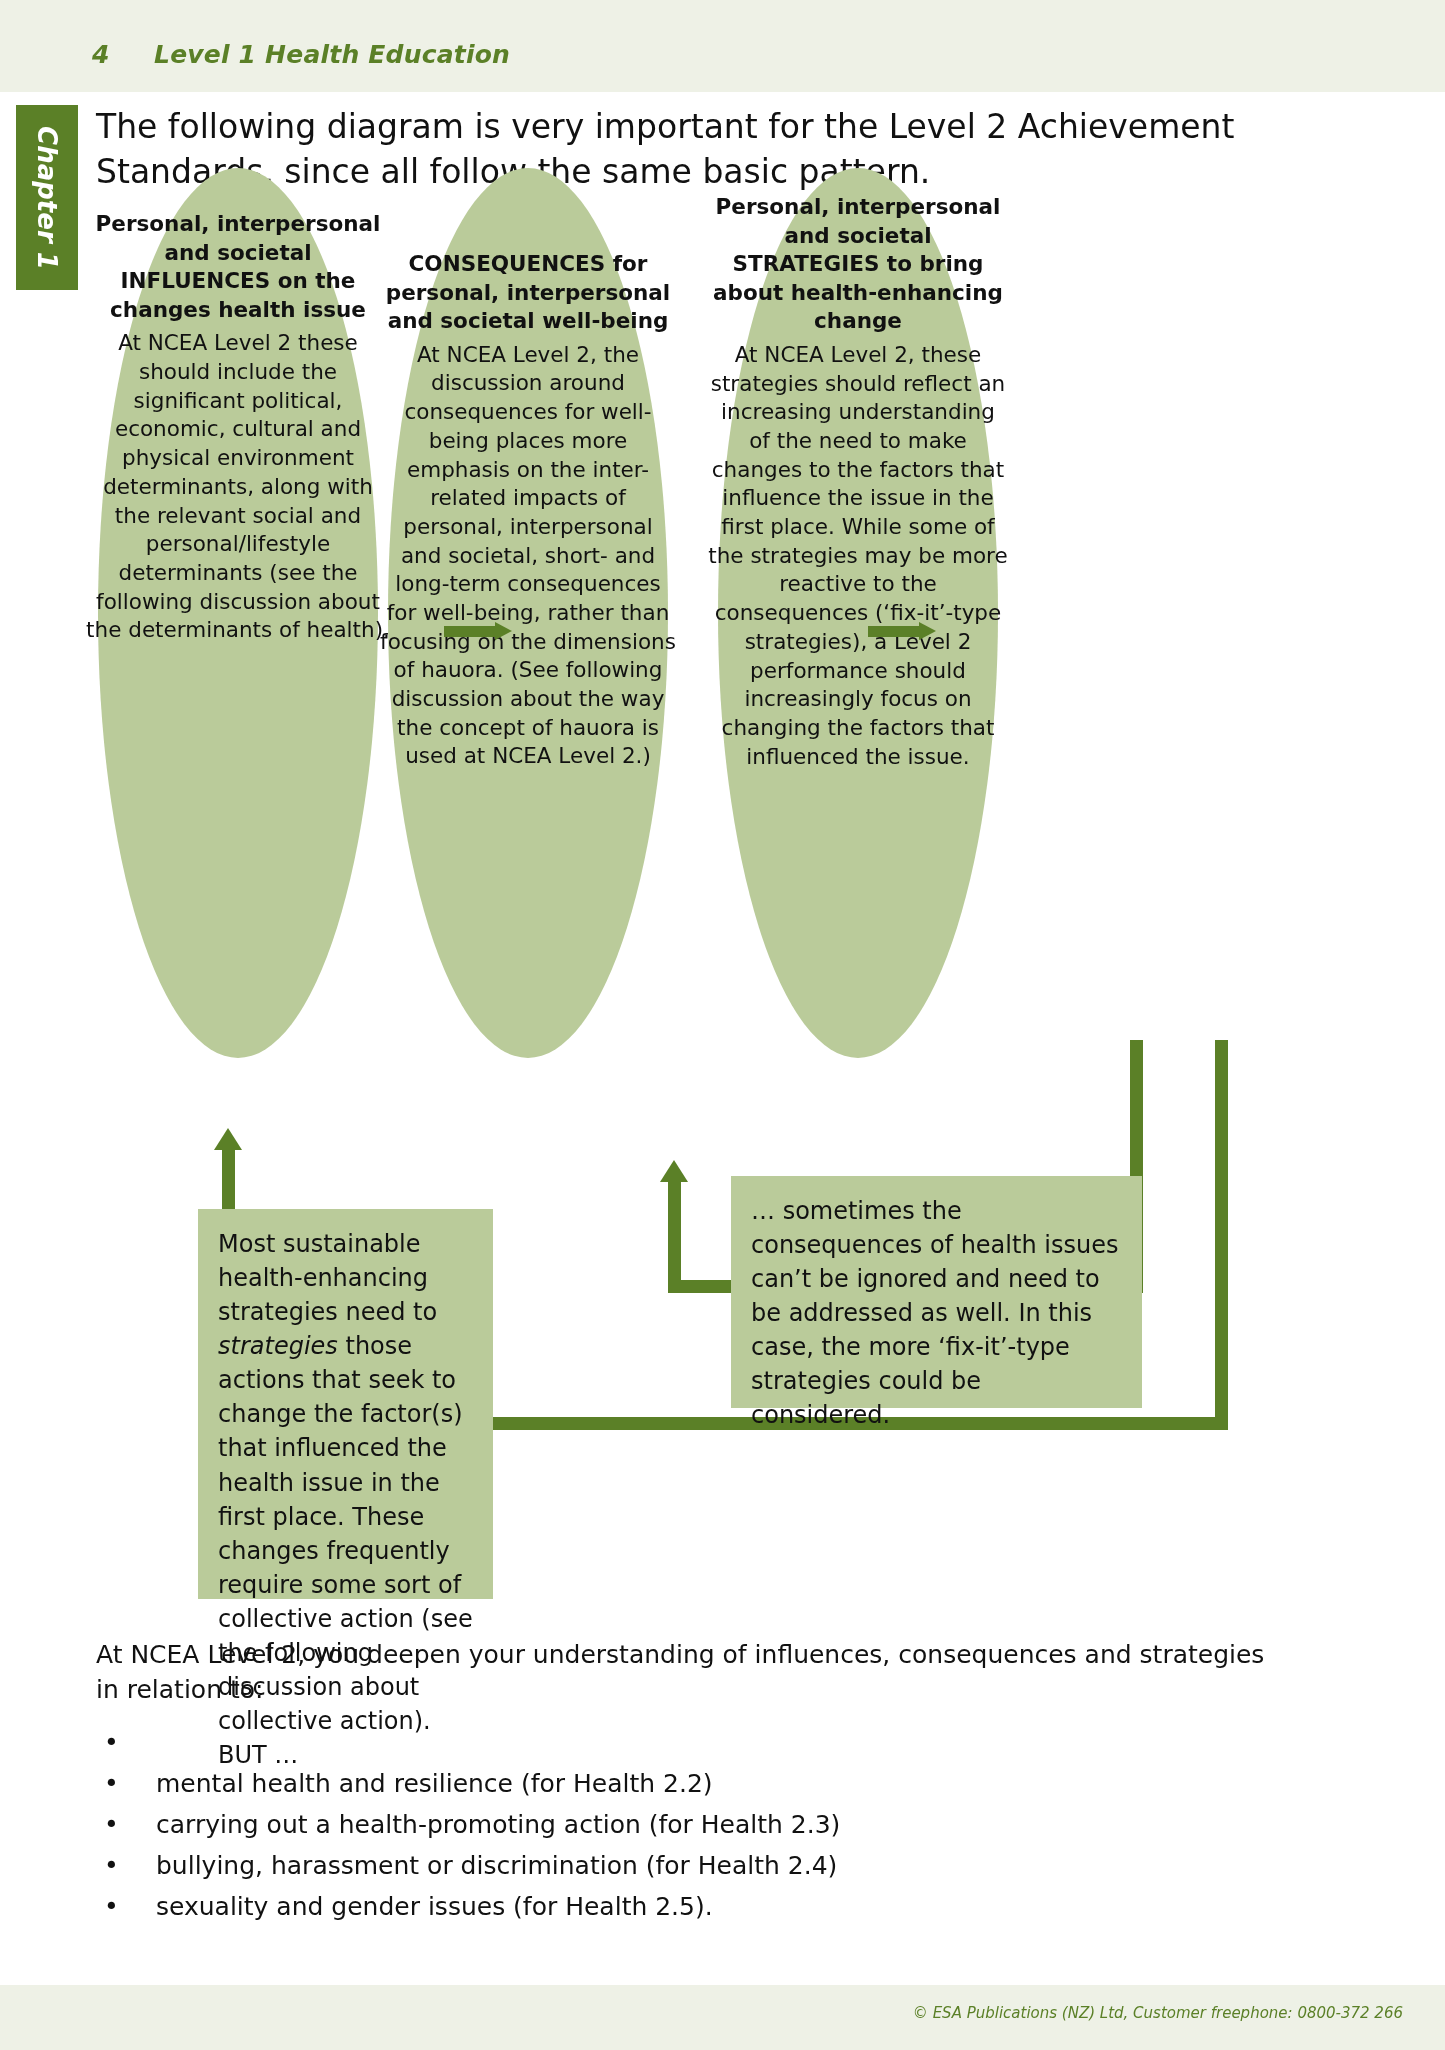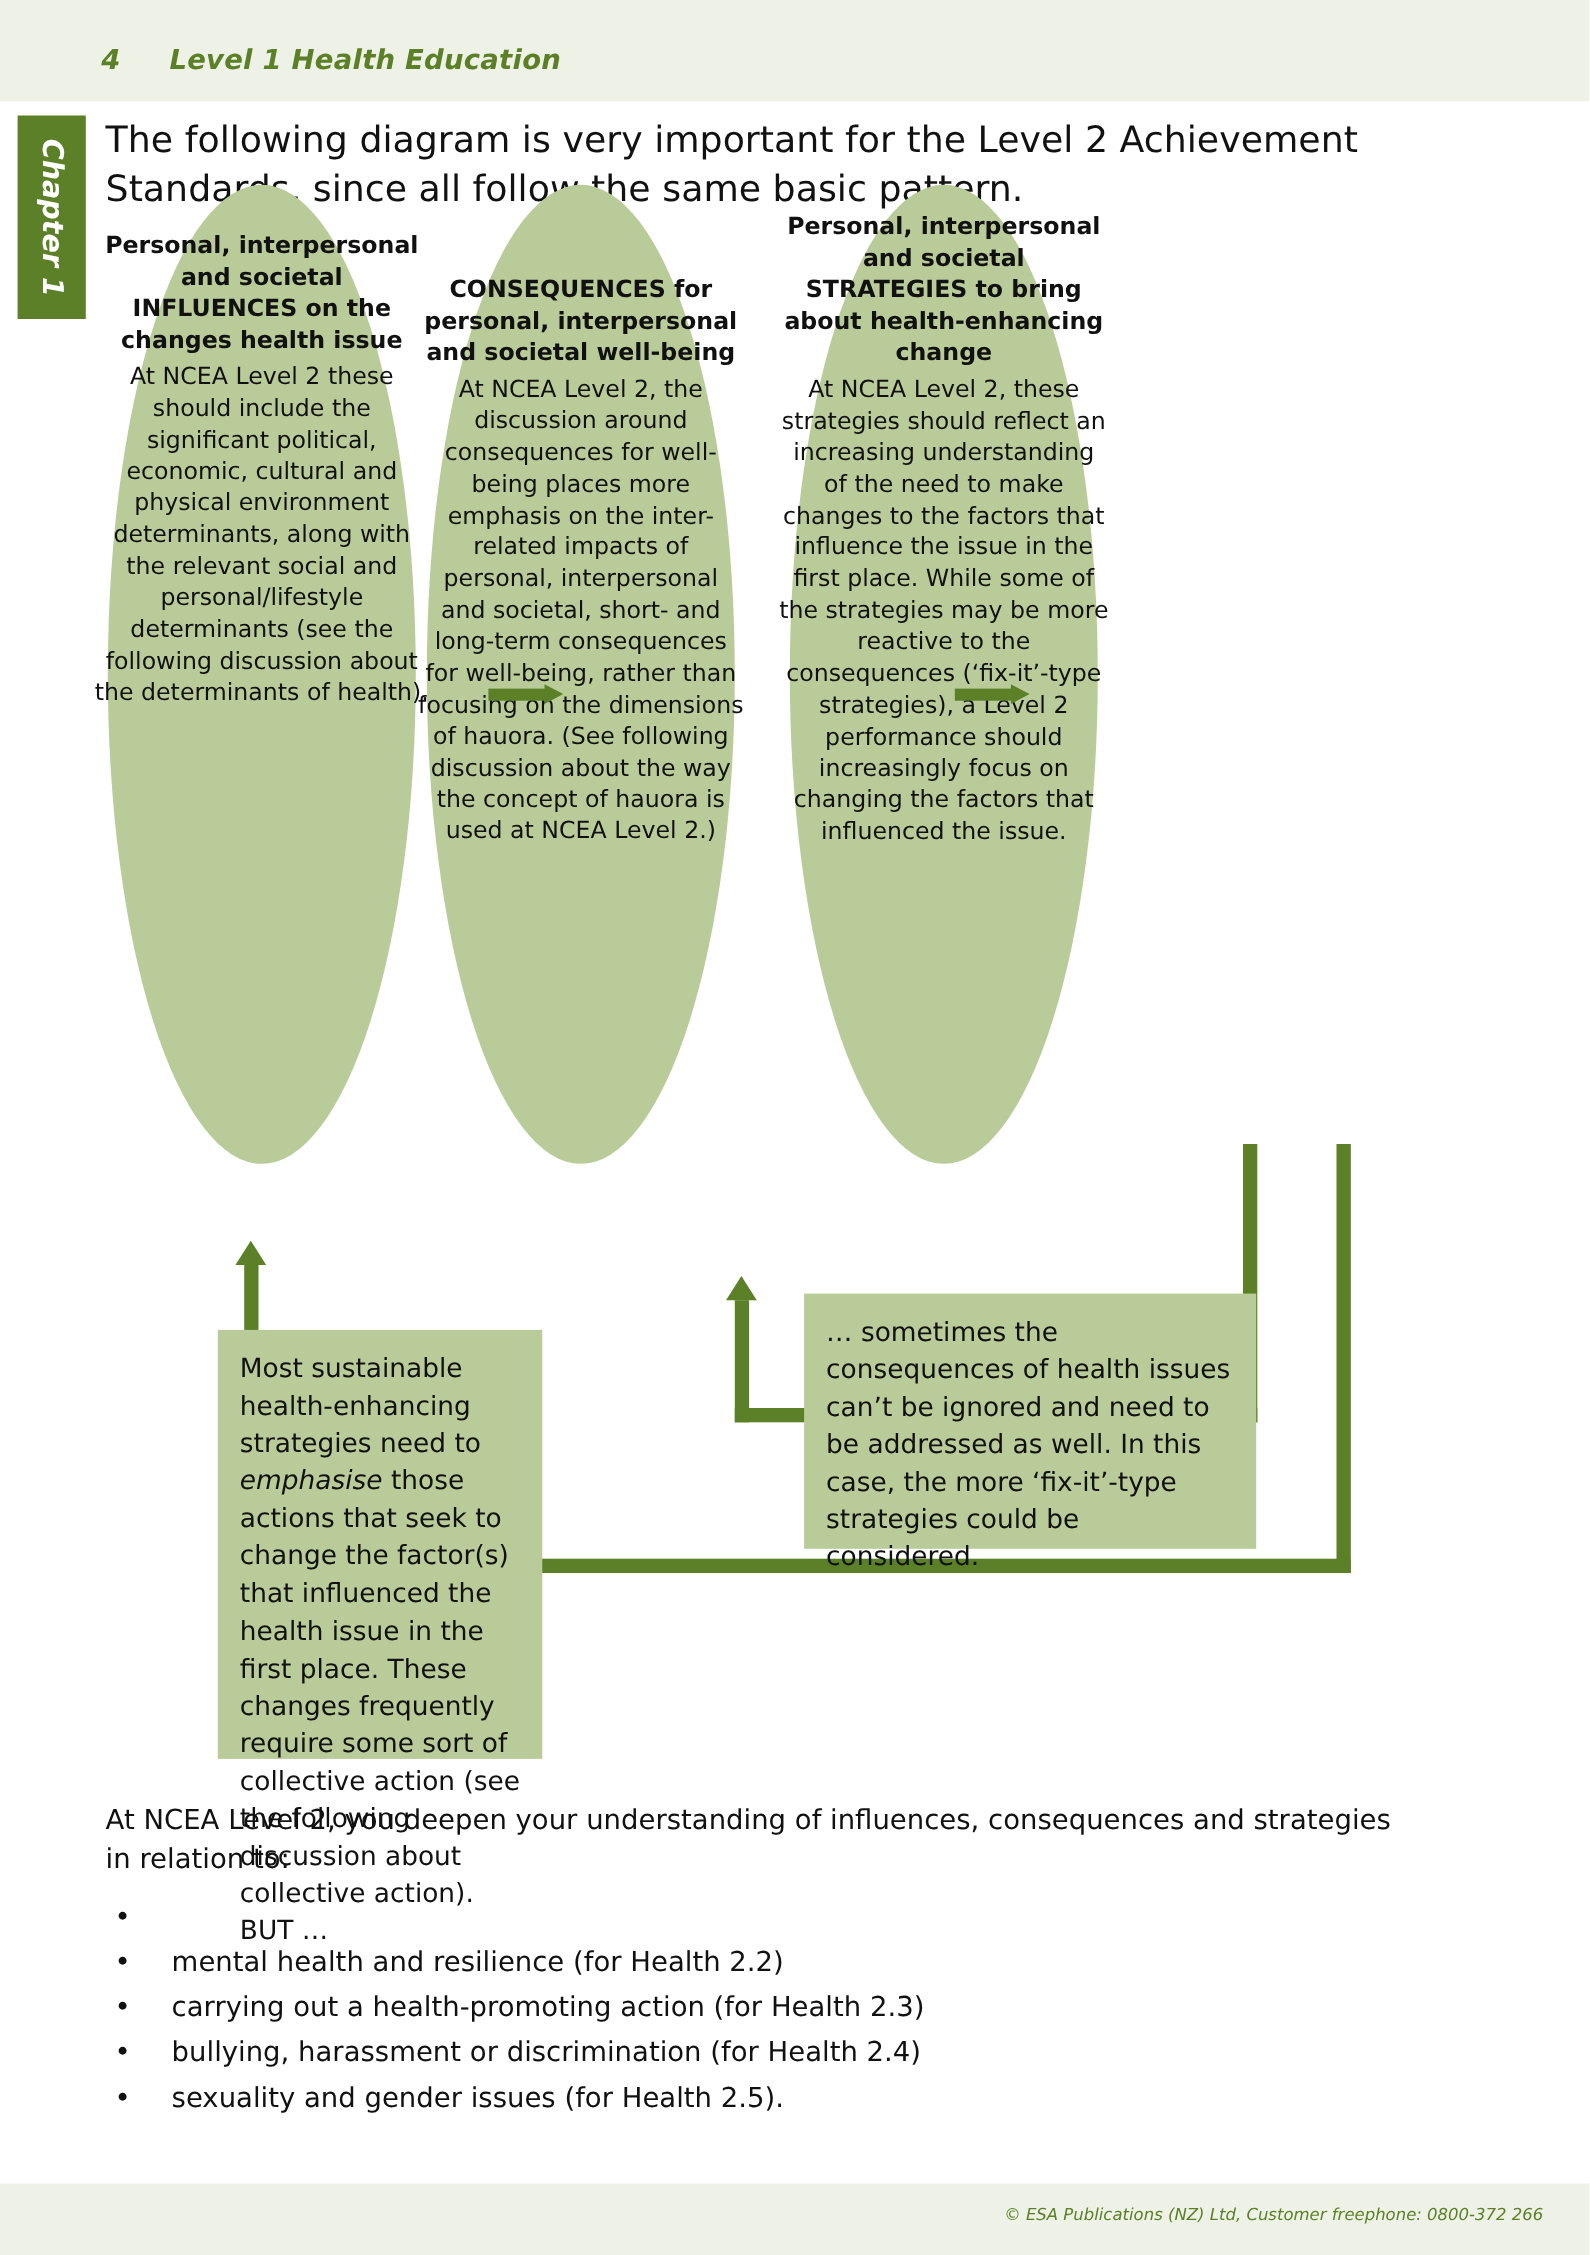--- a/index.html
+++ b/index.html
@@ -192,21 +192,21 @@
 
   <div class="conn" style="left:222px;top:1150px;width:13px;height:280px;"></div>
   <div class="arrowhead-up" style="left:214px;top:1128px;"></div>
 
   <div class="conn" style="left:1130px;top:1040px;width:13px;height:253px;"></div>
   <div class="conn" style="left:668px;top:1280px;width:475px;height:13px;"></div>
   <div class="conn" style="left:668px;top:1182px;width:13px;height:111px;"></div>
   <div class="arrowhead-up" style="left:660px;top:1160px;"></div>
 
   <div class="callout" id="callout-strategies">
-    <span>Most sustainable health-enhancing strategies need to </span><em>emphasise</em><span> those actions that seek to change the factor(s) that influenced the health issue in the first place. These changes frequently require some sort of collective action (see the following discussion about collective action). BUT …</span>
+    <span>Most sustainable health-enhancing strategies need to </span><em>strategies</em><span> those actions that seek to change the factor(s) that influenced the health issue in the first place. These changes frequently require some sort of collective action (see the following discussion about collective action). BUT …</span>
   </div>
 
   <div class="callout" id="callout-consequences">… sometimes the consequences of health issues can’t be ignored and need to be addressed as well. In this case, the more ‘fix-it’-type strategies could be considered.</div>
 
 </div>
 
 <div class="closing">At NCEA Level 2, you deepen your understanding of influences, consequences and strategies in relation to:</div>
 
 <div class="bullets">
   <div class="bullet-row">

